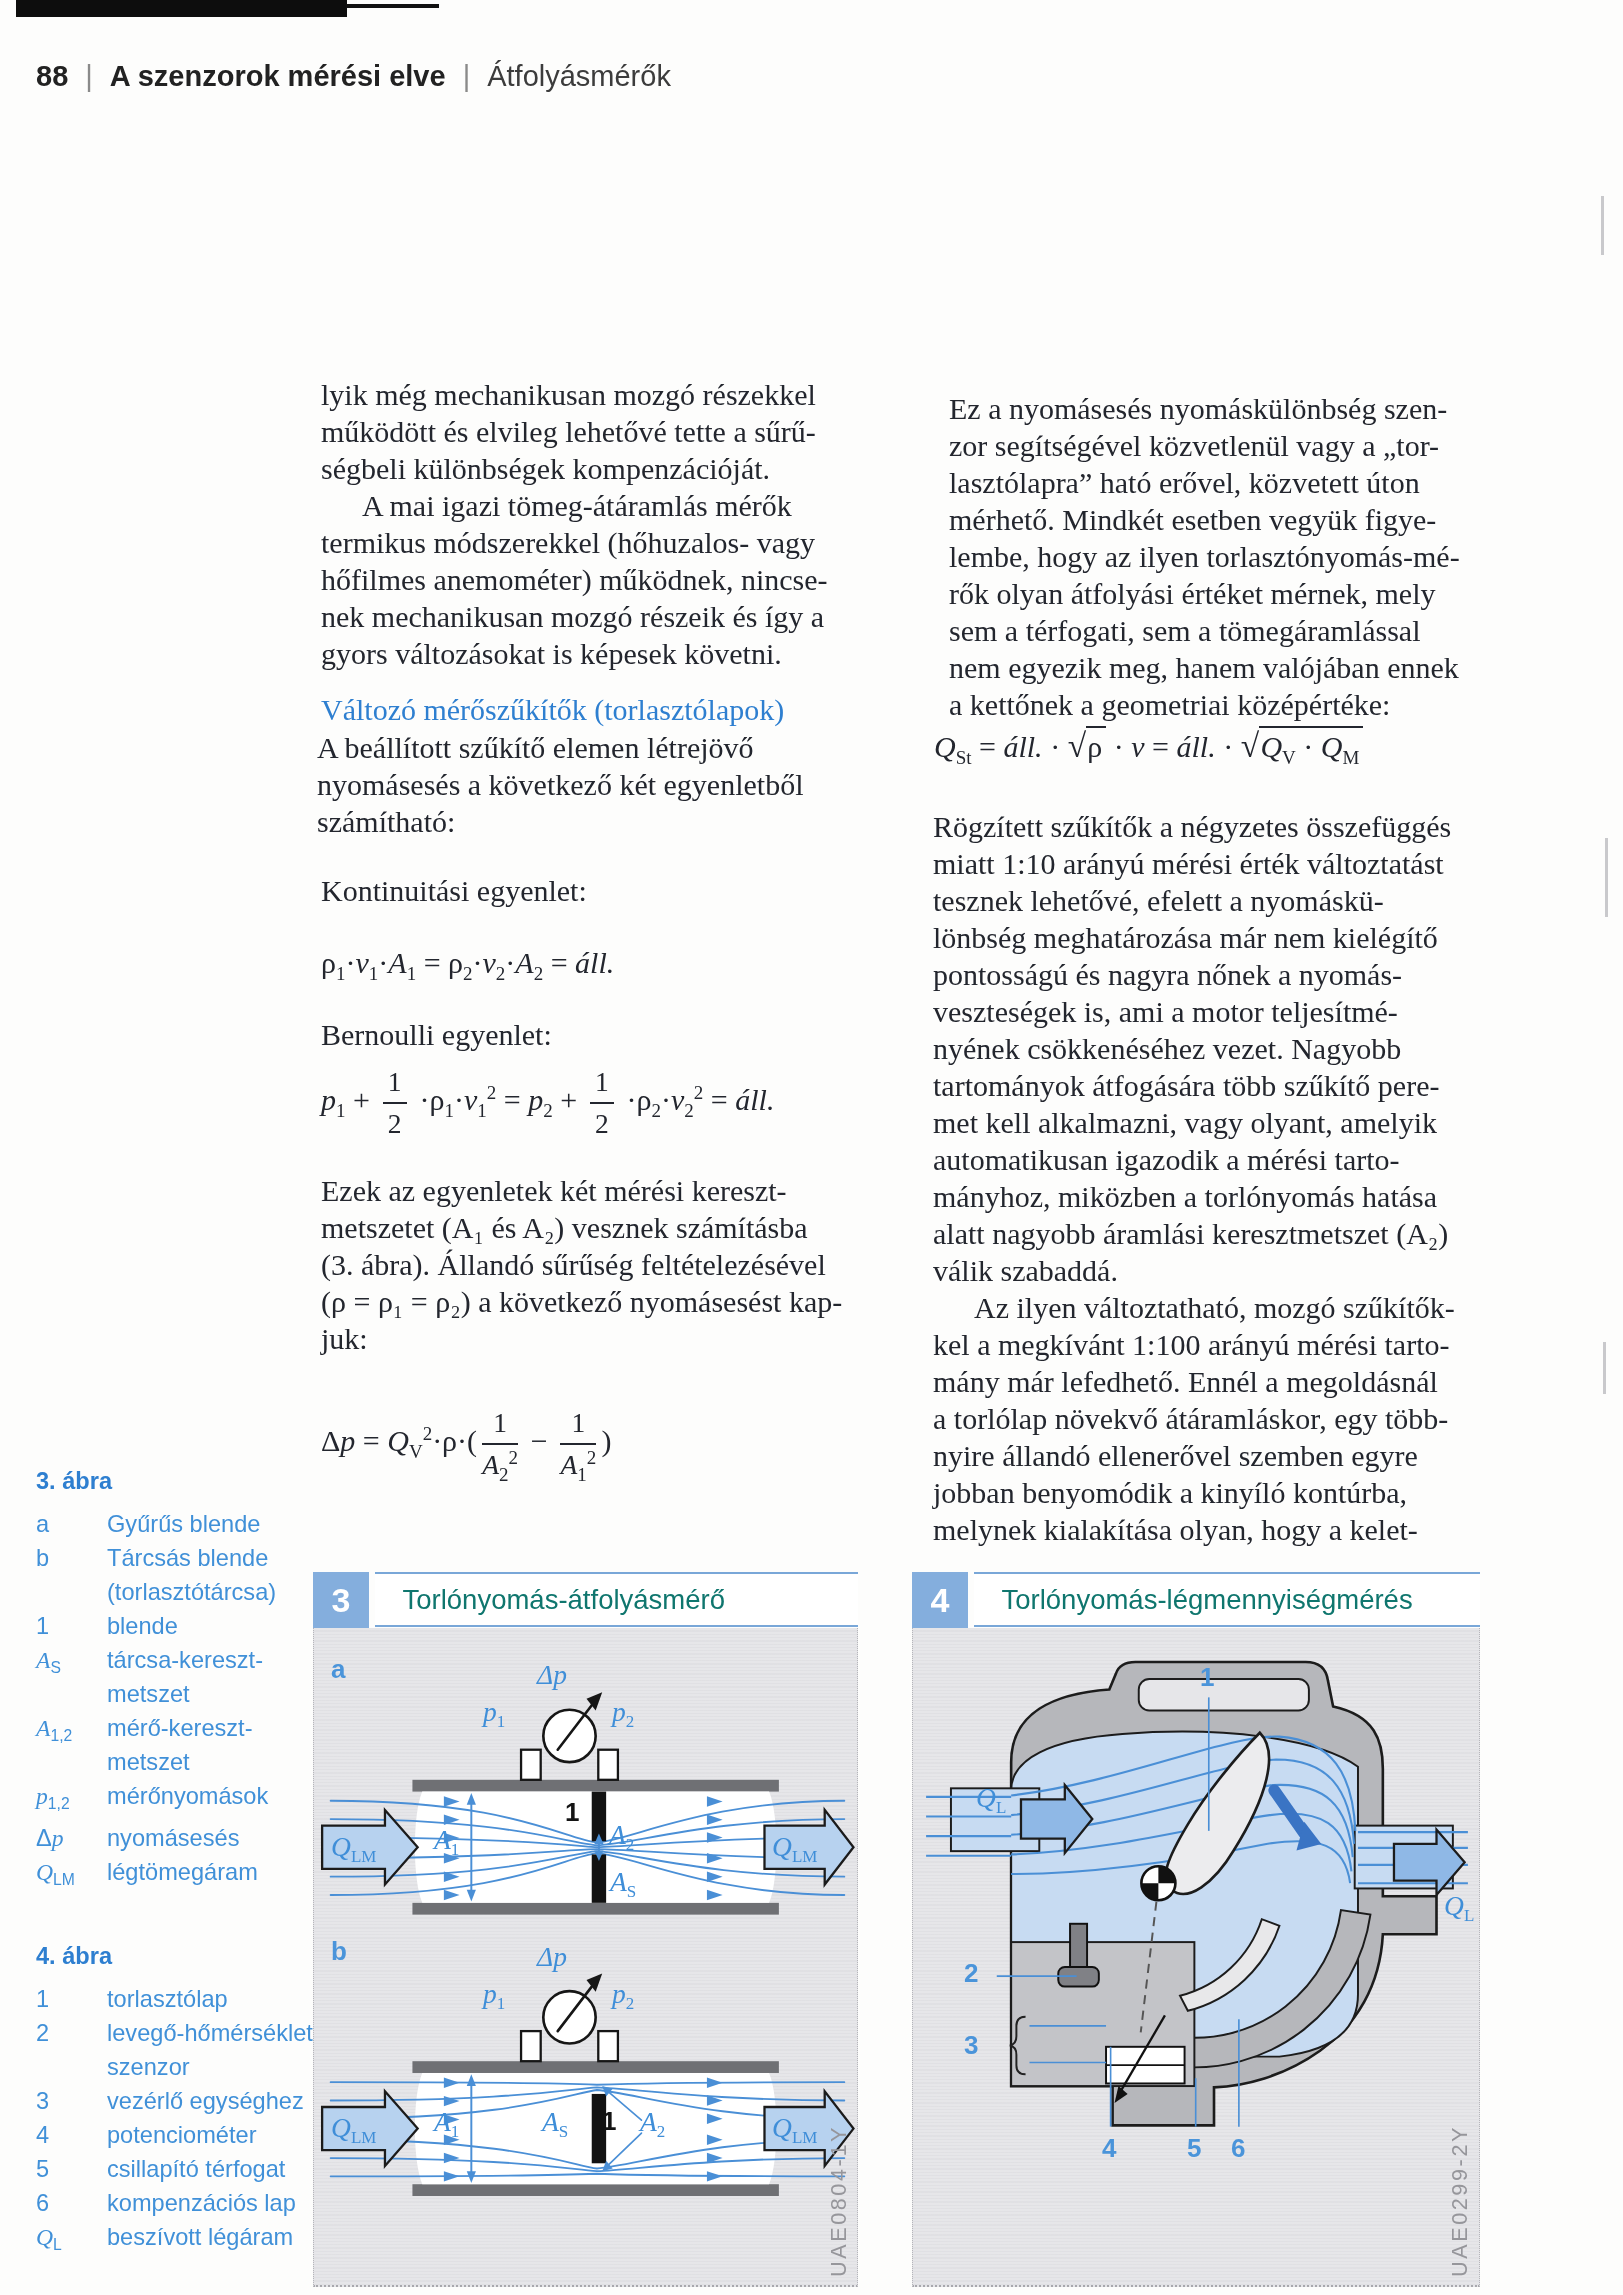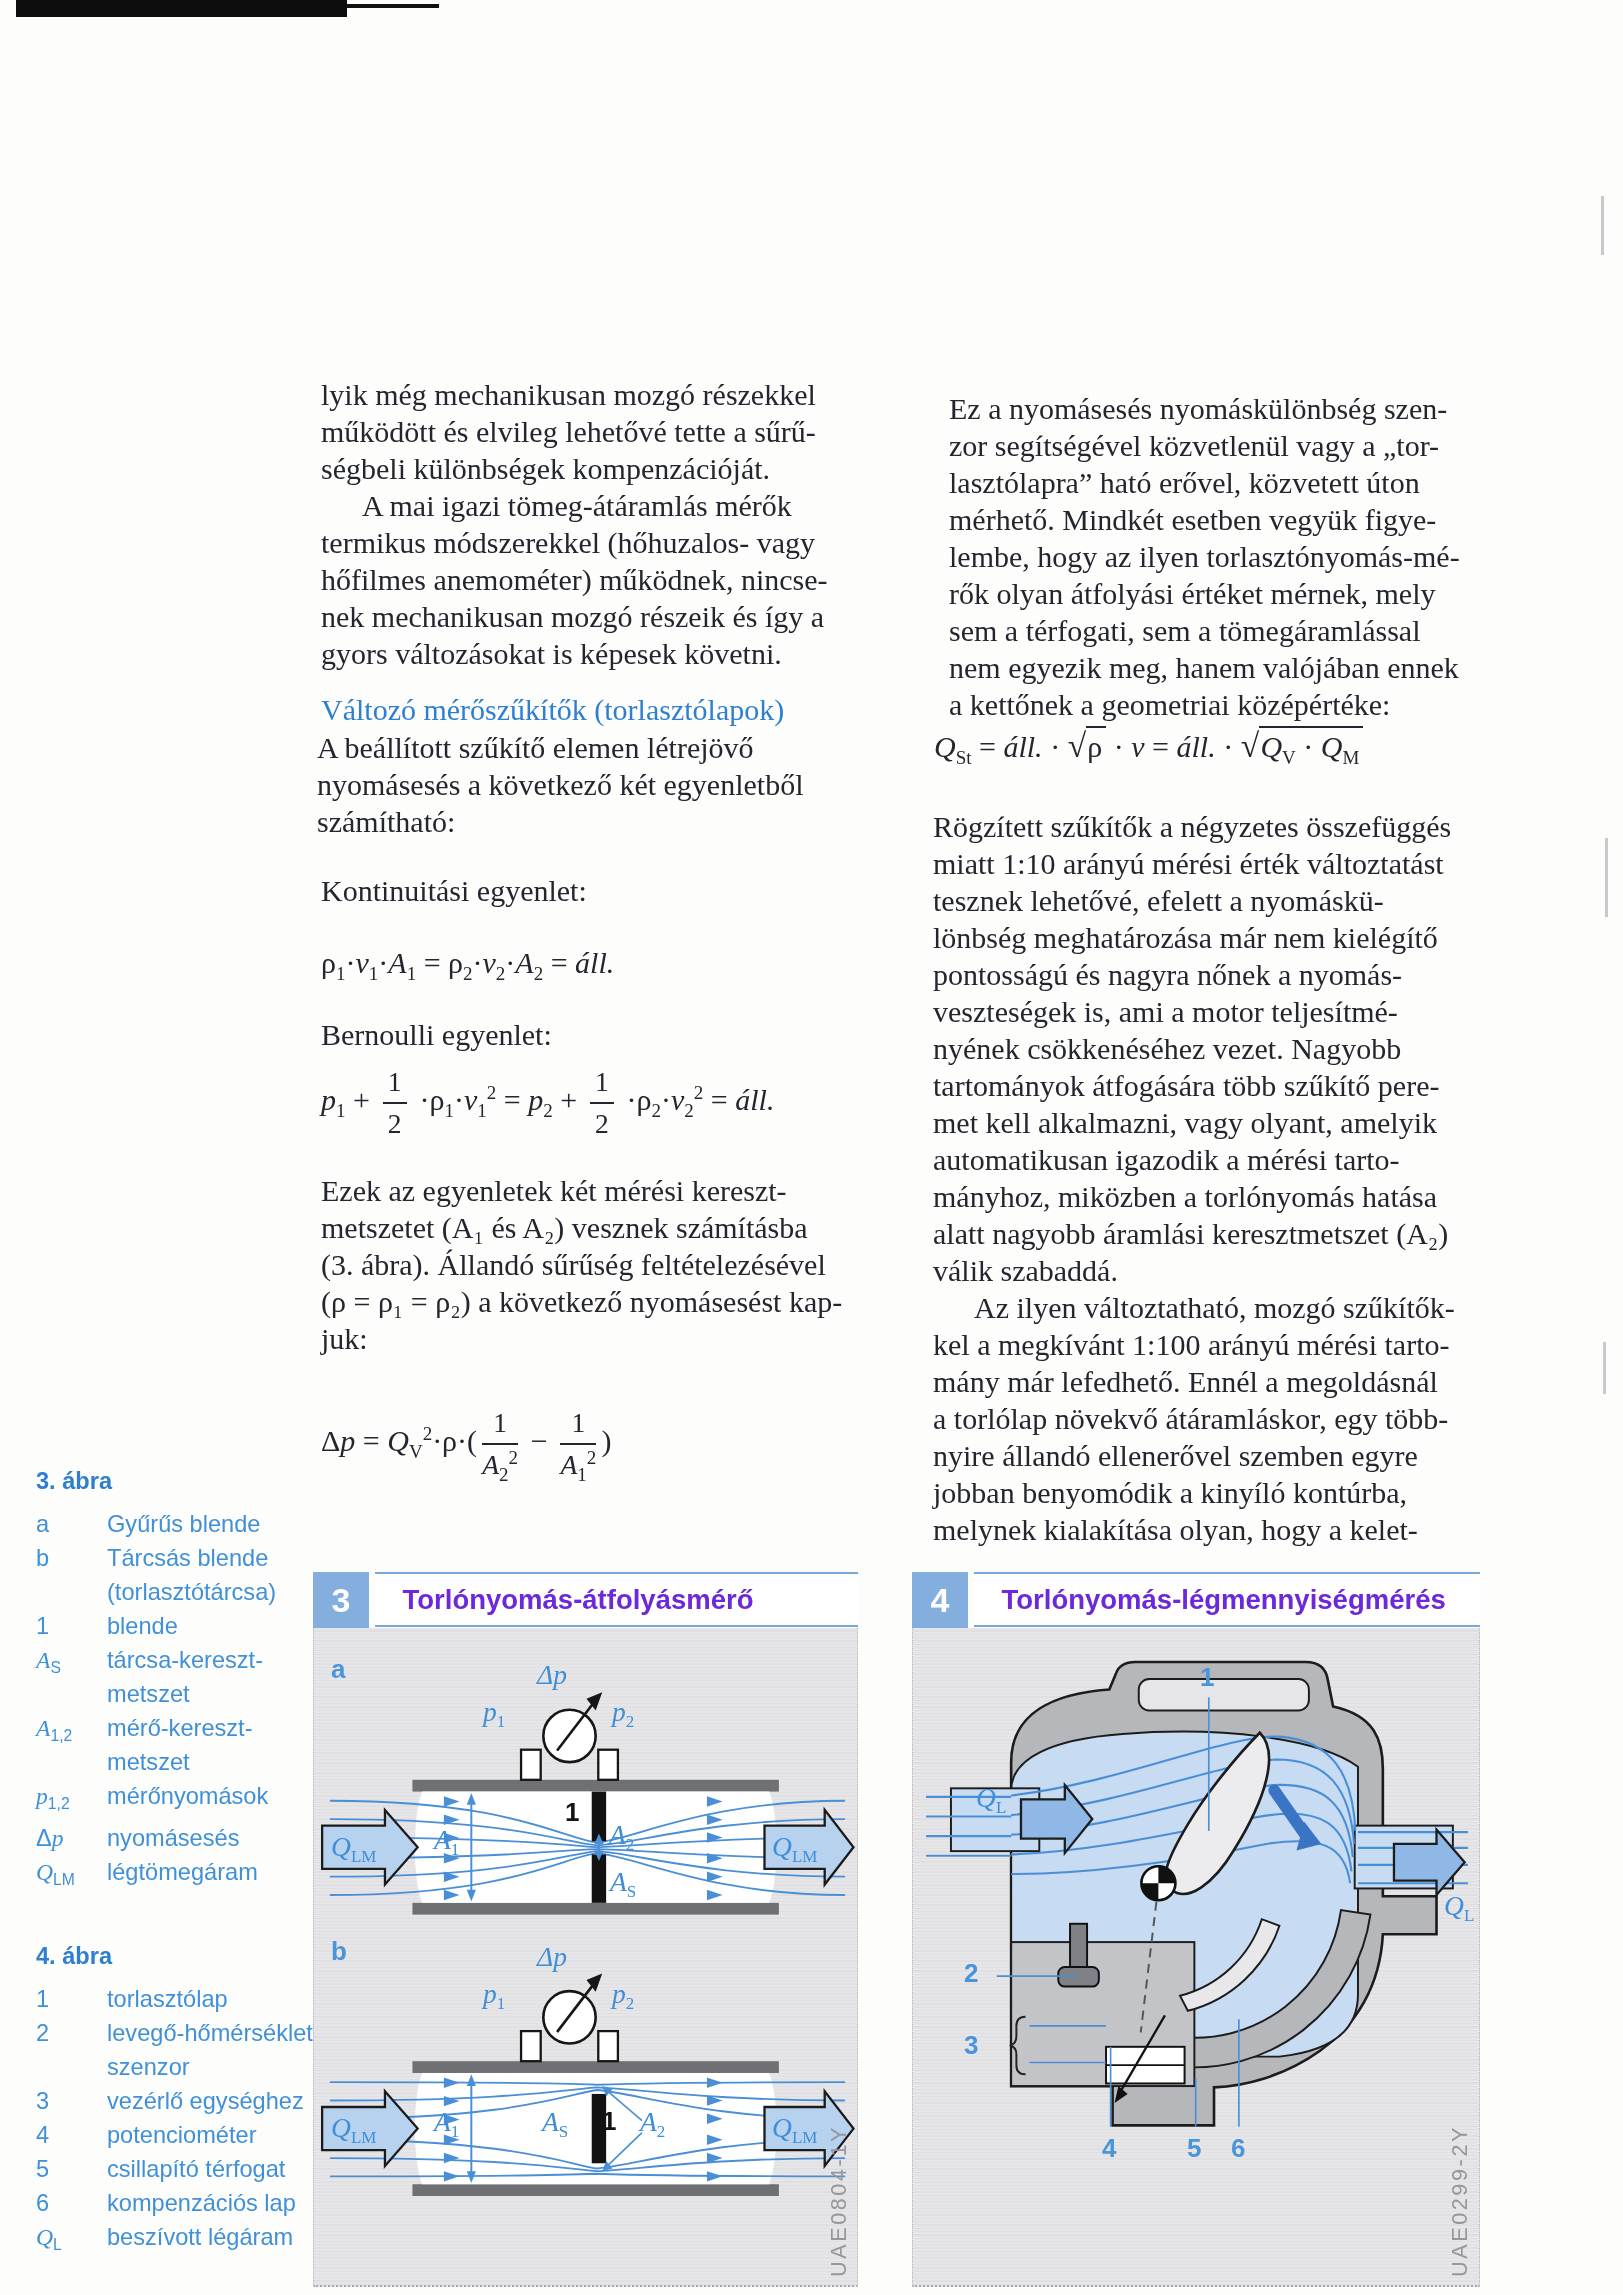--- a/index.html
+++ b/index.html
@@ -54,21 +54,21 @@
 
   
   .figbox{position:absolute;top:1572px;}
   #fig3{left:313px;width:545px;}
   #fig4{left:912px;width:568px;}
   .fighead{position:relative;height:56px;}
   .fignumbox{position:absolute;left:0;top:0;width:56px;height:56px;background:#84aedd;
              color:#fff;font-weight:bold;font-size:34px;text-align:center;line-height:56px;}
   .figtitlebar{position:absolute;left:62px;right:0;top:0;height:51px;background:#fff;
                border-top:2.6px solid #79a7d8;border-bottom:2.6px solid #79a7d8;
-               font-size:27.5px;color:#6d28d9;line-height:51px;padding-left:27.5px;white-space:nowrap;font-weight:bold;}
+               font-size:27.5px;color:#0f766e;line-height:51px;padding-left:27.5px;white-space:nowrap;}
   .figcontent{position:relative;height:657px;background:#e6e6e9;
               background-image:repeating-linear-gradient(0deg,rgba(120,120,130,0.05) 0 1.3px,transparent 1.3px 3.3px);
               border-left:1.3px dotted #b5b5ba;border-right:1.3px dotted #b5b5ba;border-bottom:2px dotted #a8a8ad;}
   .figcontent svg{position:absolute;left:0;top:0;}
 
   .figlabel{position:absolute;font-size:27.5px;font-style:italic;color:#3f8ed8;white-space:nowrap;}
   .figlabel sub{font-size:17px;vertical-align:-5.9px;font-style:normal;}
   .fignum-blue{position:absolute;font-family:"Liberation Sans","DejaVu Sans",sans-serif;
                font-weight:bold;font-size:26px;color:#4a94da;font-style:normal;}
   .figone{position:absolute;font-family:"Liberation Sans","DejaVu Sans",sans-serif;
@@ -81,20 +81,23 @@
 <body>
 
 <div class="page">
 
   <div class="scanbar"></div>
   <div class="scanline"></div>
   <div class="edge-mark" style="left:1601px;top:196px;width:3.3px;height:59px;"></div>
   <div class="edge-mark" style="left:1605px;top:838px;width:2.6px;height:79px;"></div>
   <div class="edge-mark" style="left:1603px;top:1342px;width:2.6px;height:52px;"></div>
 
+  <div class="hdr sans">
+    <span class="pg">88</span><span class="sep">|</span><span class="sec">A szenzorok mérési elve</span><span class="sep">|</span><span class="sub">Átfolyásmérők</span>
+  </div>
 
   <div id="leftcol" class="col">
       <div class="tline">lyik még mechanikusan mozgó részekkel</div>
       <div class="tline">működött és elvileg lehetővé tette a sűrű-</div>
       <div class="tline">ségbeli különbségek kompenzációját.</div>
       <div class="tline indent">A mai igazi tömeg-átáramlás mérők</div>
       <div class="tline">termikus módszerekkel (hőhuzalos- vagy</div>
       <div class="tline">hőfilmes anemométer) működnek, nincse-</div>
       <div class="tline">nek mechanikusan mozgó részeik és így a</div>
       <div class="tline">gyors változásokat is képesek követni.</div>

